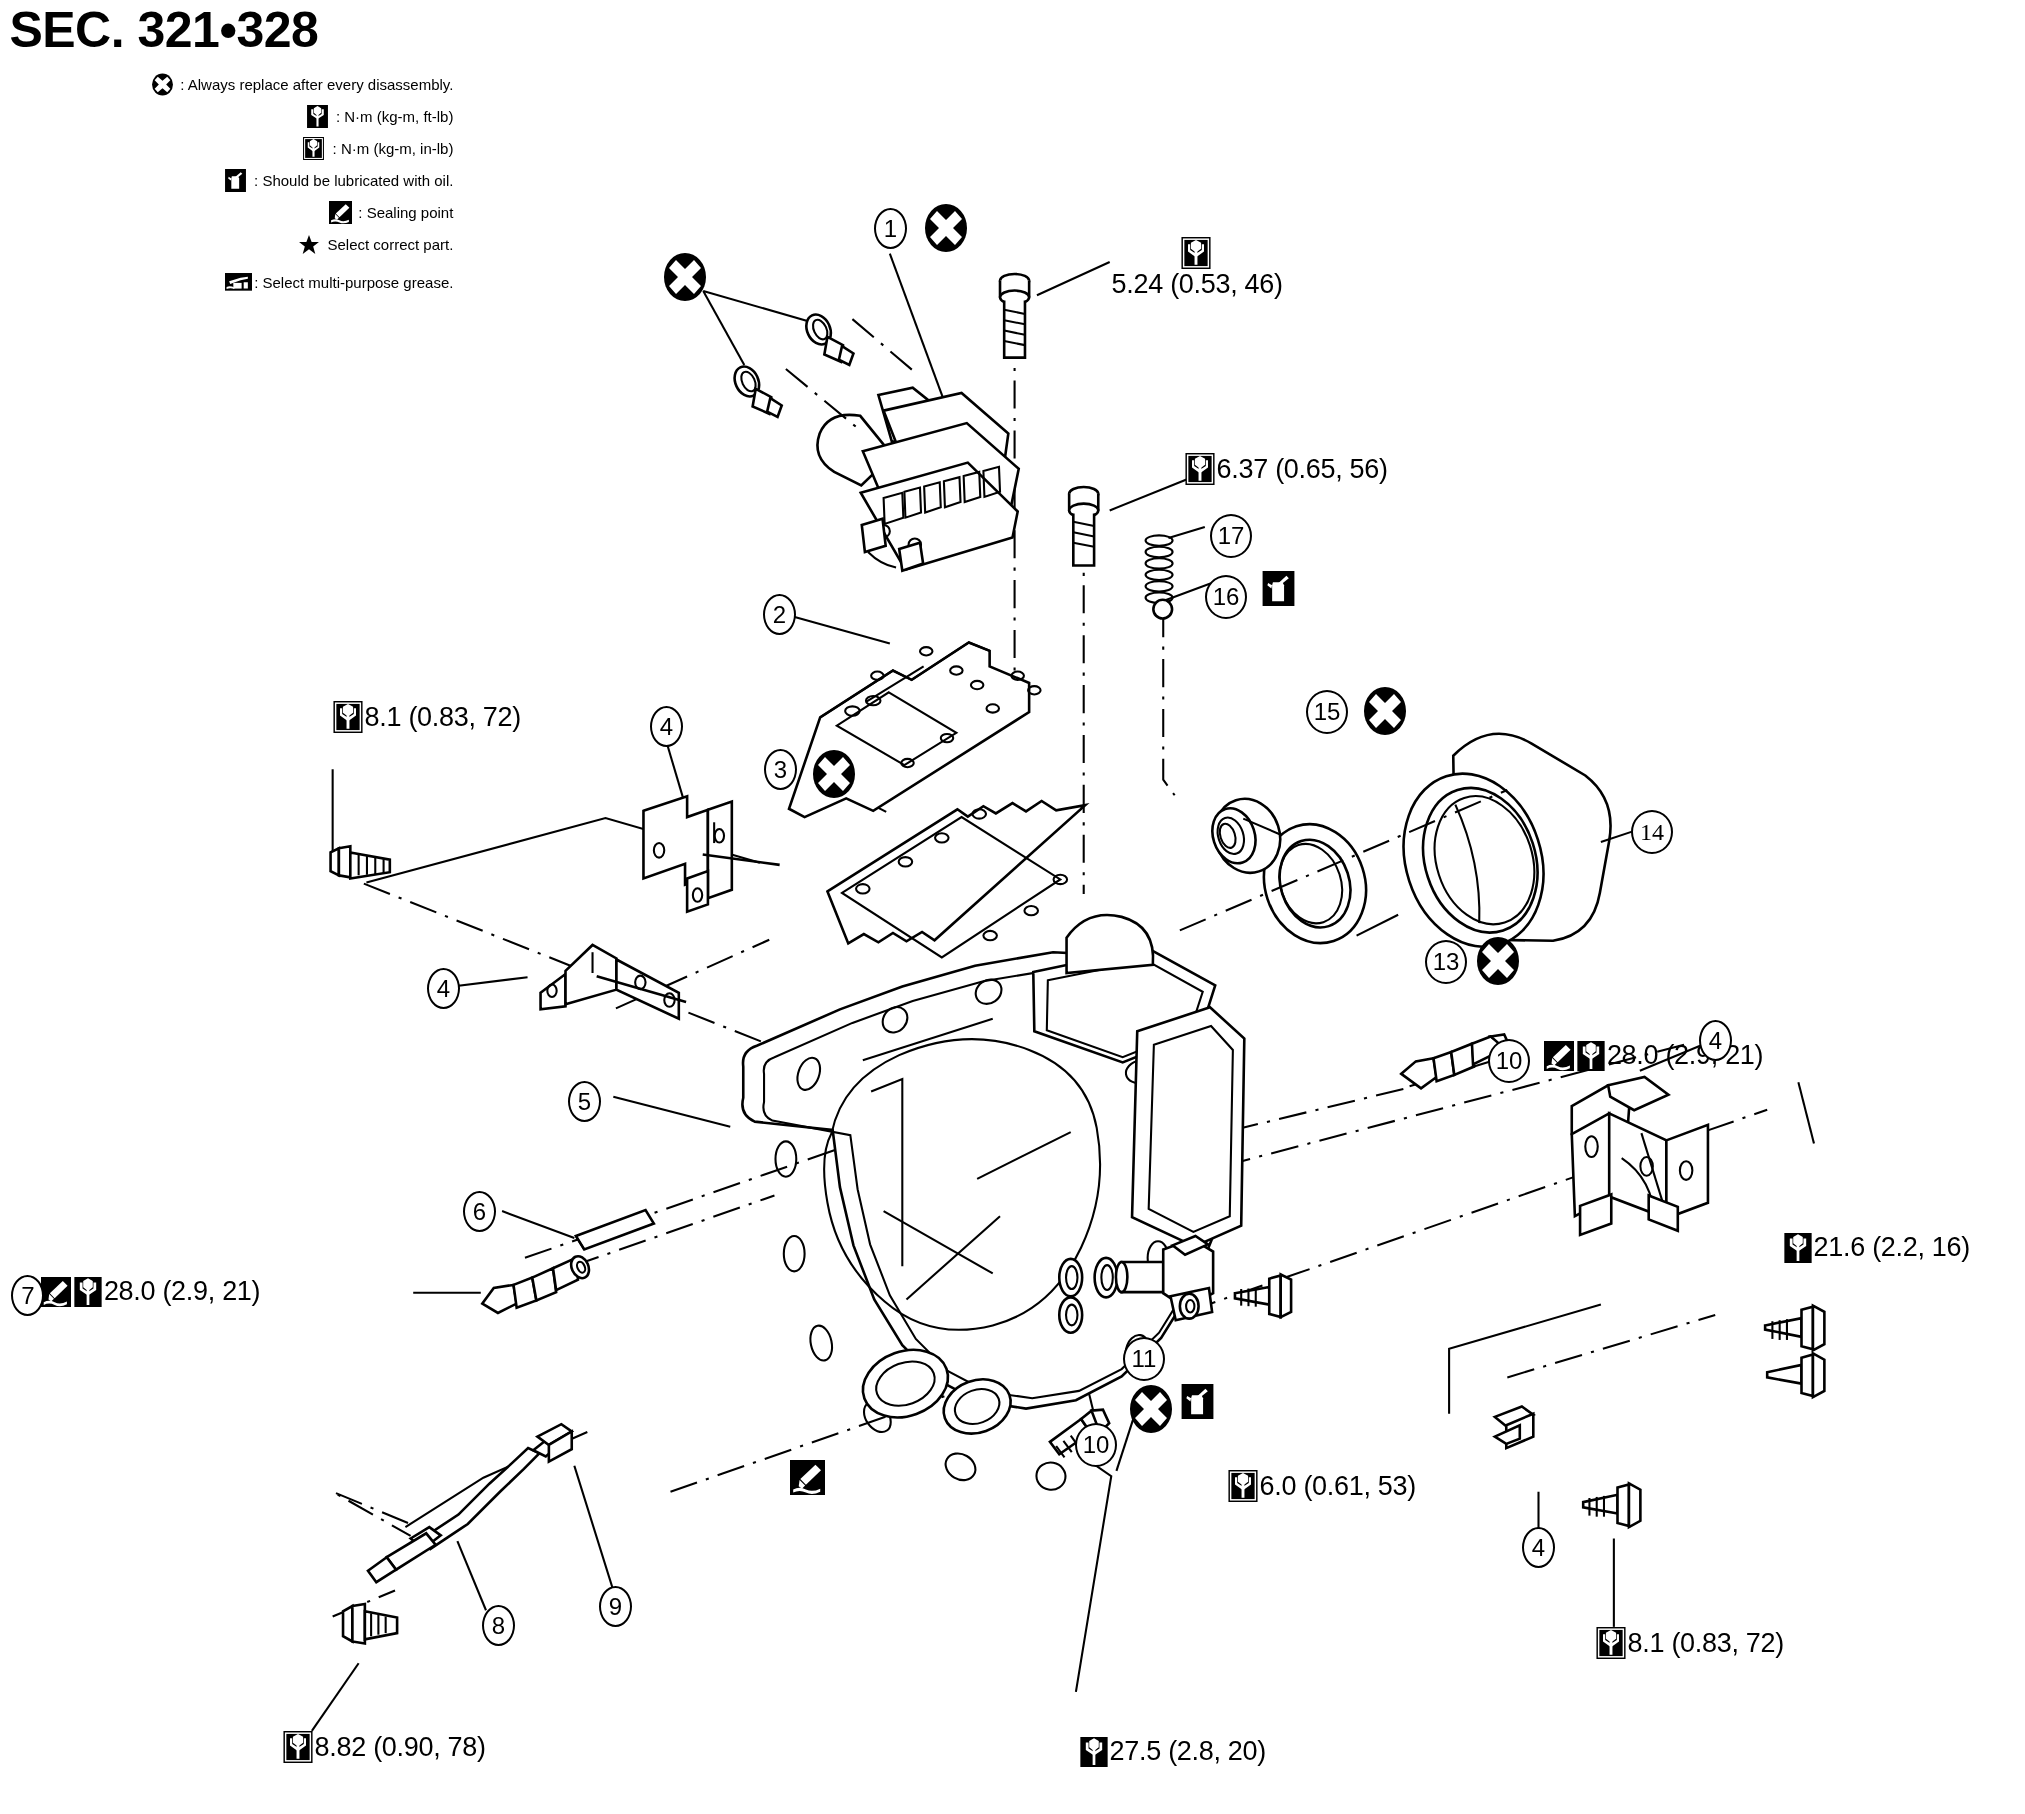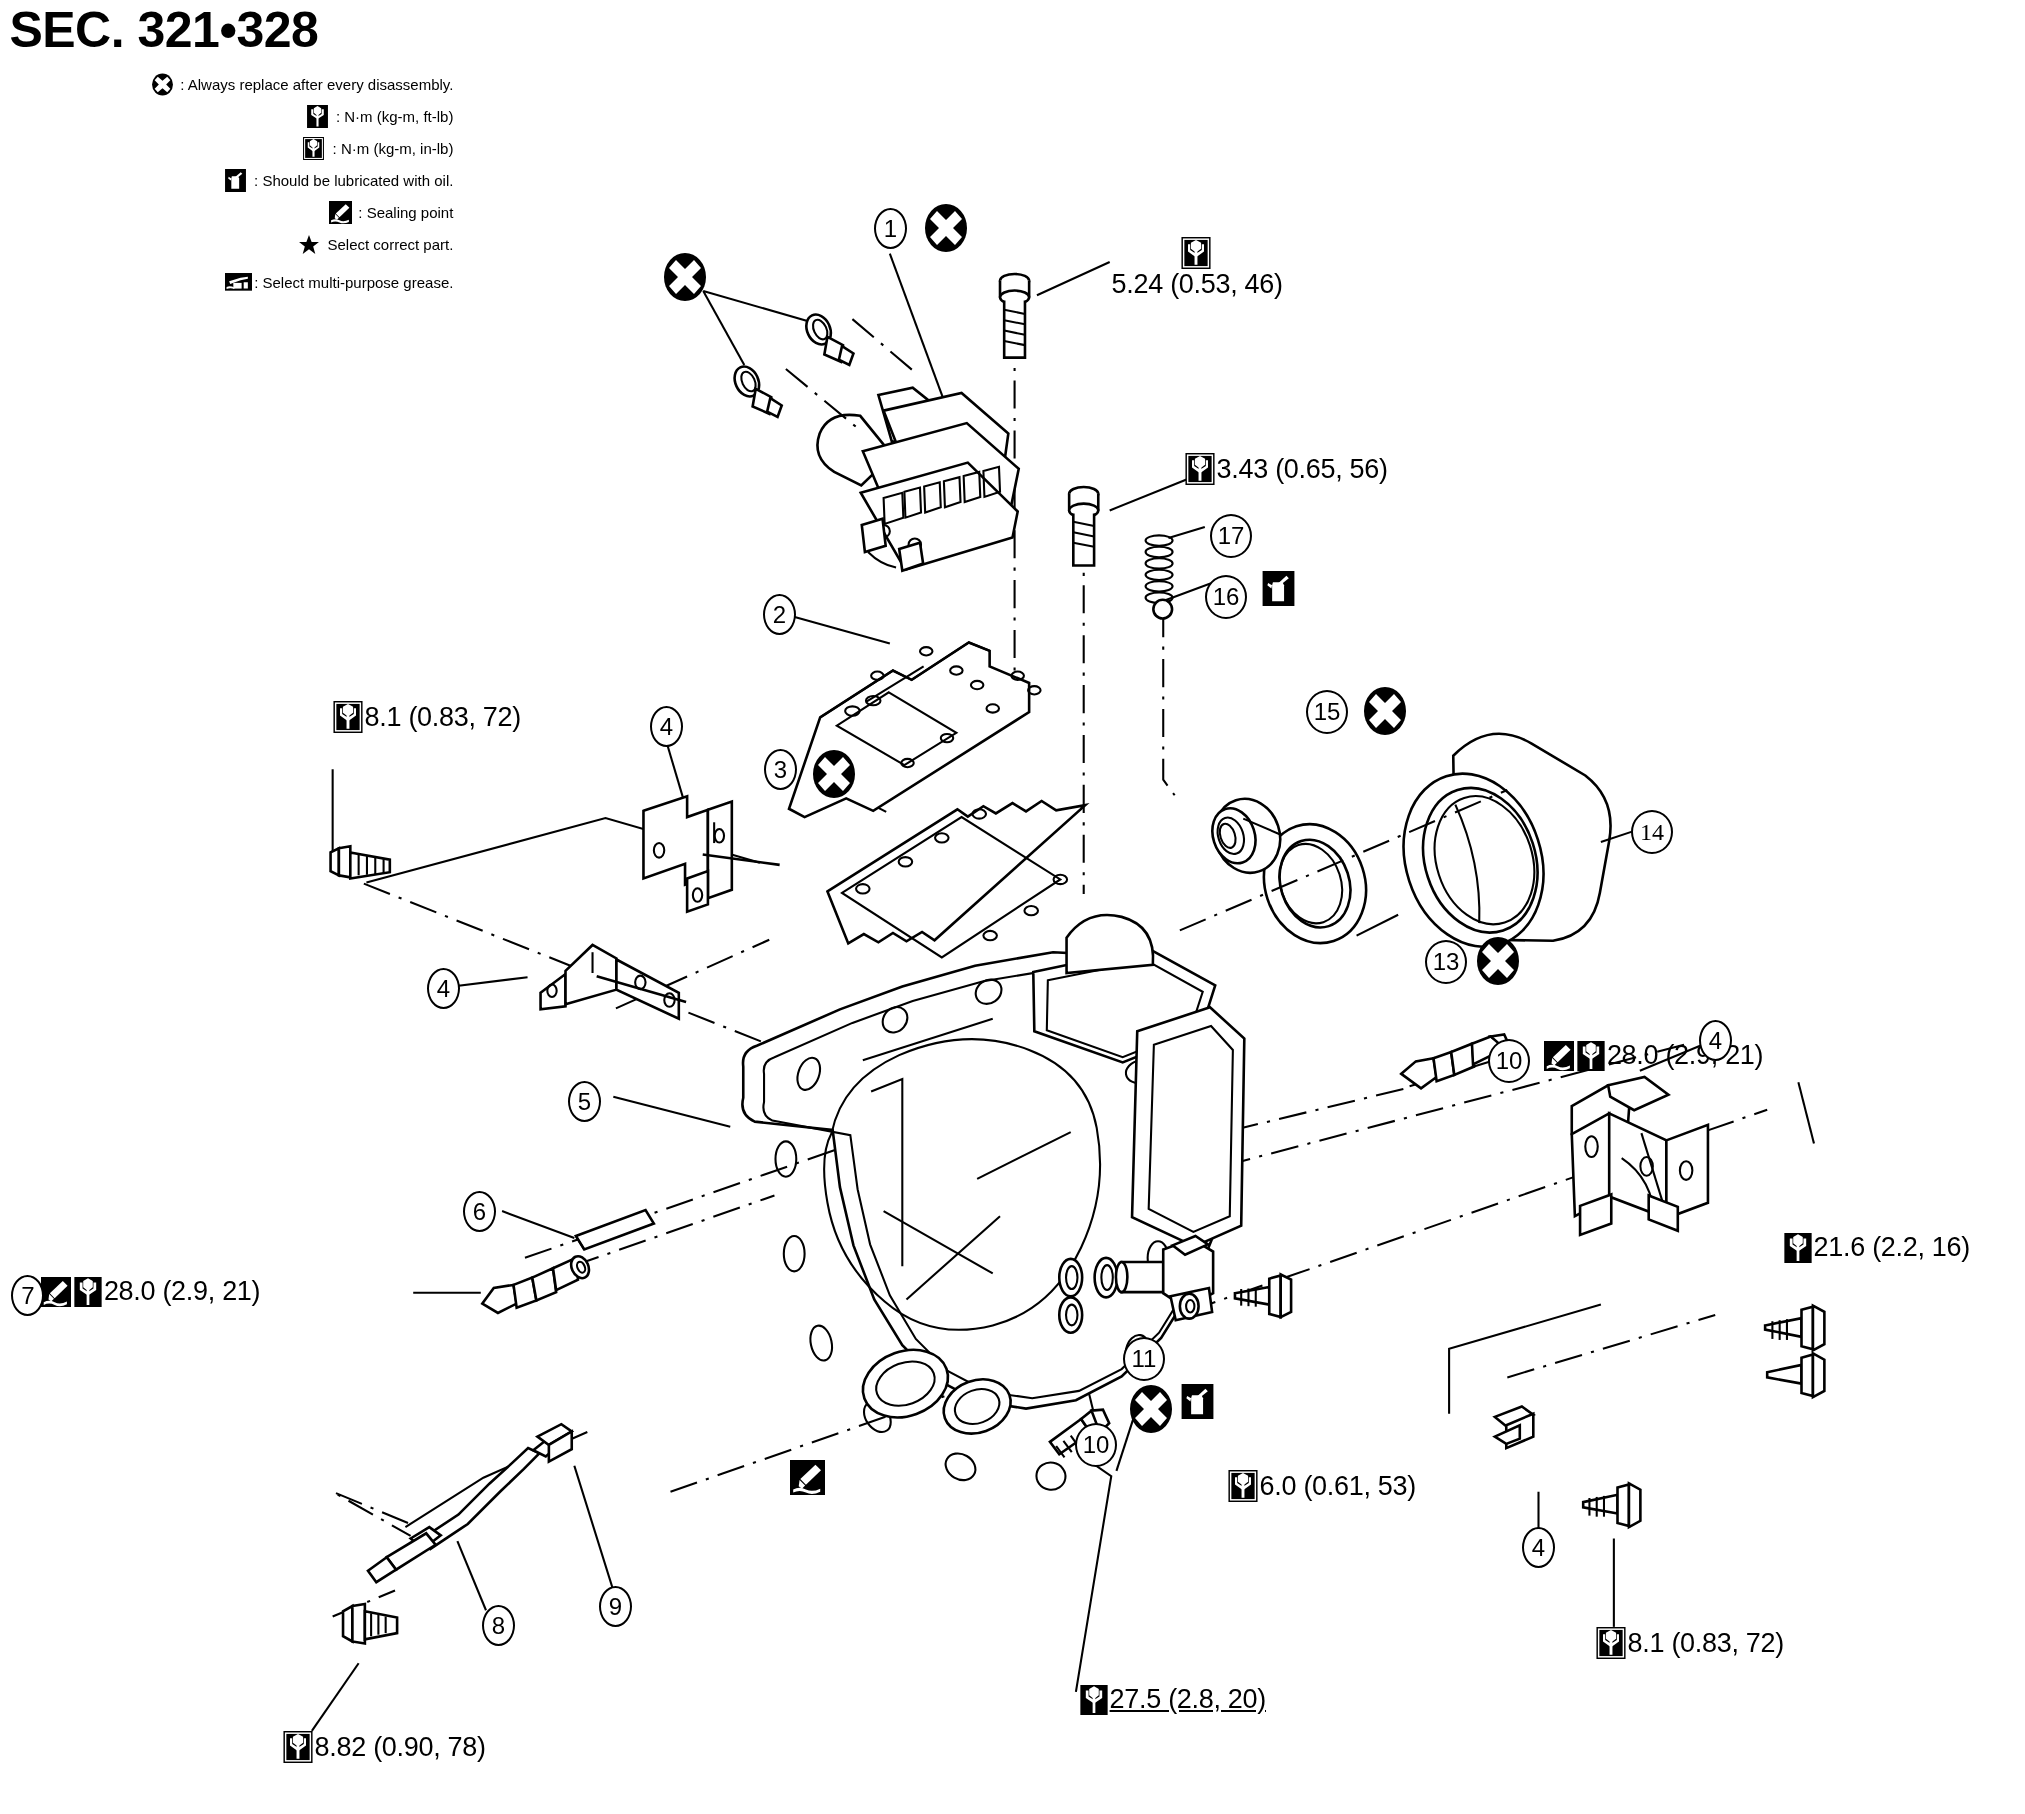--- a/index.html
+++ b/index.html
@@ -597,21 +597,21 @@
 
   <div class="torque" style="left:1185px;top:453px;">
     <span class="ico">
       <svg width="30" height="32" viewBox="0 0 40 44">
           <rect width="40" height="44" fill="#000"></rect>
           <rect x="3" y="3" width="34" height="38" fill="none" stroke="#fff" stroke-width="2"></rect>
           <path d="M13 8 L20 4 L27 8 L27 16 L22 20 L22 38 L18 38 L18 20 L13 16 Z" fill="#fff"></path>
           <path d="M9 10 L12 10 L12 18 L20 23 L28 18 L28 10 L31 10 L31 20 L20 28 L9 20 Z" fill="#fff"></path>
         </svg>
     </span>
-    <span class="t-txt">3.43 (0.65, 56)</span>
+    <span class="t-txt">6.37 (0.65, 56)</span>
   </div>
 
   <div class="torque" style="left:333px;top:701px;">
     <span class="ico">
       <svg width="30" height="32" viewBox="0 0 40 44">
           <rect width="40" height="44" fill="#000"></rect>
           <rect x="3" y="3" width="34" height="38" fill="none" stroke="#fff" stroke-width="2"></rect>
           <path d="M13 8 L20 4 L27 8 L27 16 L22 20 L22 38 L18 38 L18 20 L13 16 Z" fill="#fff"></path>
           <path d="M9 10 L12 10 L12 18 L20 23 L28 18 L28 10 L31 10 L31 20 L20 28 L9 20 Z" fill="#fff"></path>
         </svg>
@@ -685,21 +685,21 @@
       <svg width="30" height="32" viewBox="0 0 40 44">
           <rect width="40" height="44" fill="#000"></rect>
           <rect x="3" y="3" width="34" height="38" fill="none" stroke="#fff" stroke-width="2"></rect>
           <path d="M13 8 L20 4 L27 8 L27 16 L22 20 L22 38 L18 38 L18 20 L13 16 Z" fill="#fff"></path>
           <path d="M9 10 L12 10 L12 18 L20 23 L28 18 L28 10 L31 10 L31 20 L20 28 L9 20 Z" fill="#fff"></path>
         </svg>
     </span>
     <span class="t-txt">8.1 (0.83, 72)</span>
   </div>
 
-  <div class="torque" style="left:1080px;top:1684px;text-decoration:underline;">
+  <div class="torque" style="left:1080px;top:1736px;">
     <span class="ico">
       <svg width="28" height="30" viewBox="0 0 40 44">
           <rect width="40" height="44" fill="#000"></rect>
           <path d="M13 6 L20 2 L27 6 L27 15 L22 19 L22 41 L18 41 L18 19 L13 15 Z" fill="#fff"></path>
           <path d="M8 8 L12 8 L12 17 L20 22 L28 17 L28 8 L32 8 L32 19 L20 27 L8 19 Z" fill="#fff"></path>
         </svg>
     </span>
     <span class="t-txt">27.5 (2.8, 20)</span>
   </div>
 

